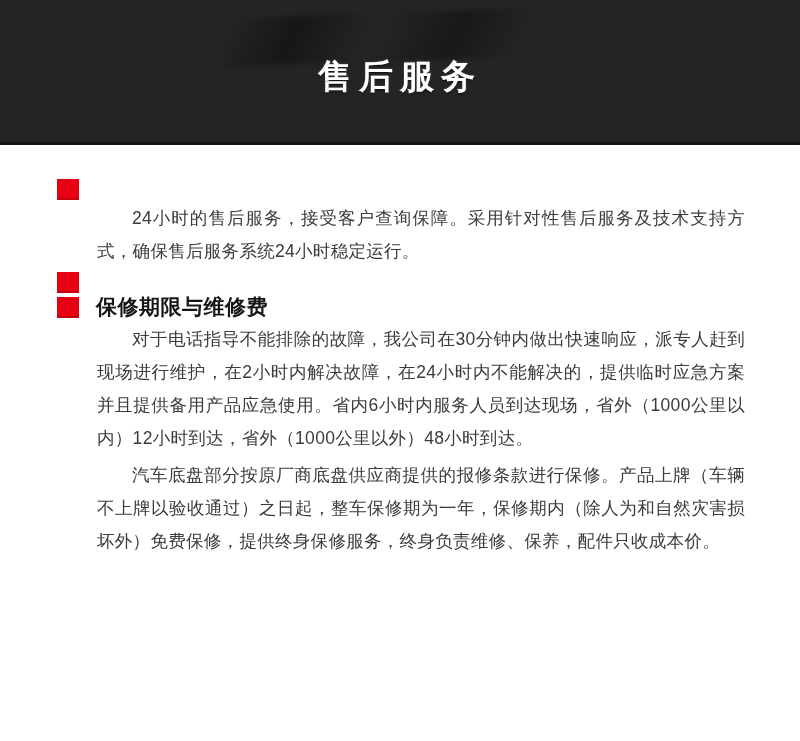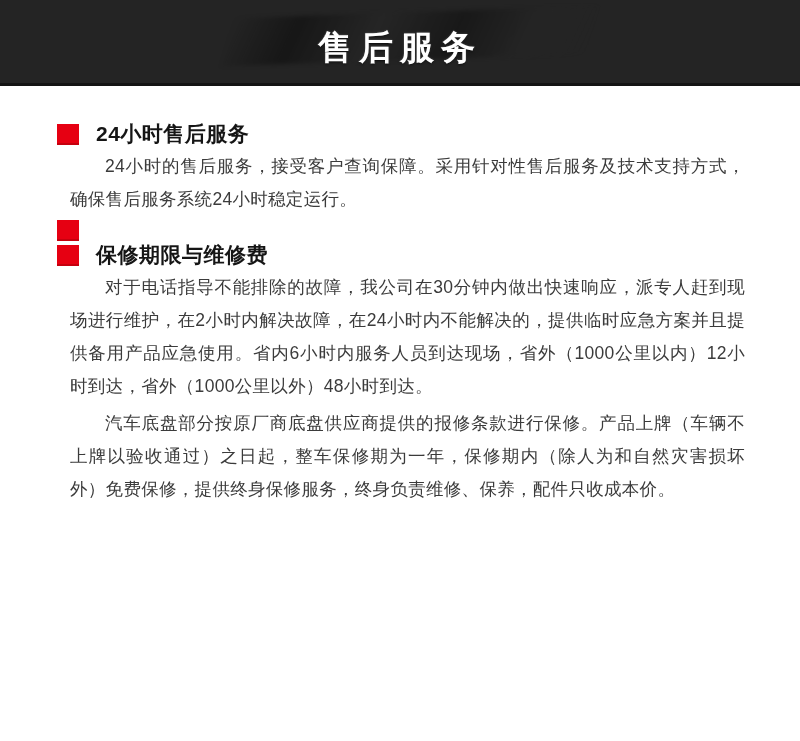--- a/index.html
+++ b/index.html
@@ -13,21 +13,21 @@
   }
   .page {
     width: 800px;
     height: 741px;
     background: #ffffff;
   }
   
   .banner {
     position: relative;
     width: 100%;
-    height: 86px;
+    height: 145px;
     background: #242424;
     border-bottom: 3px solid #141414;
     display: flex;
     align-items: center;
     justify-content: center;
     overflow: hidden;
   }
   .banner .watermark {
     position: absolute;
     top: 12px;
@@ -72,21 +72,21 @@
     flex: 0 0 auto;
   }
   .heading-text {
     margin-left: 17px;
     font-size: 21px;
     font-weight: bold;
     color: #151515;
     letter-spacing: 0.5px;
   }
   .paragraphs {
-    margin: 2px 0 4px 13px;
+    margin: 2px 0 4px 40px;
   }
   .paragraphs p {
     font-size: 17.5px;
     line-height: 33px;
     color: #3b3b3b;
     text-indent: 2em;
     text-align: justify;
     letter-spacing: 0.3px;
   }
 </style>
@@ -98,21 +98,20 @@
   <div class="banner">
     <div class="watermark"></div>
     <div class="banner-title">售后服务</div>
   </div>
 
   <div class="content">
 
     <div class="section">
       <div class="section-heading">
         <span class="bullet"></span>
-        <span class="heading-text">24小时售后服务</span>
       </div>
       <div class="paragraphs">
         <p>24小时的售后服务，接受客户查询保障。采用针对性售后服务及技术支持方式，确保售后服务系统24小时稳定运行。</p>
       </div>
     </div>
 
     <div class="section">
       <div class="section-heading">
         <span class="bullet"></span>
       </div>

